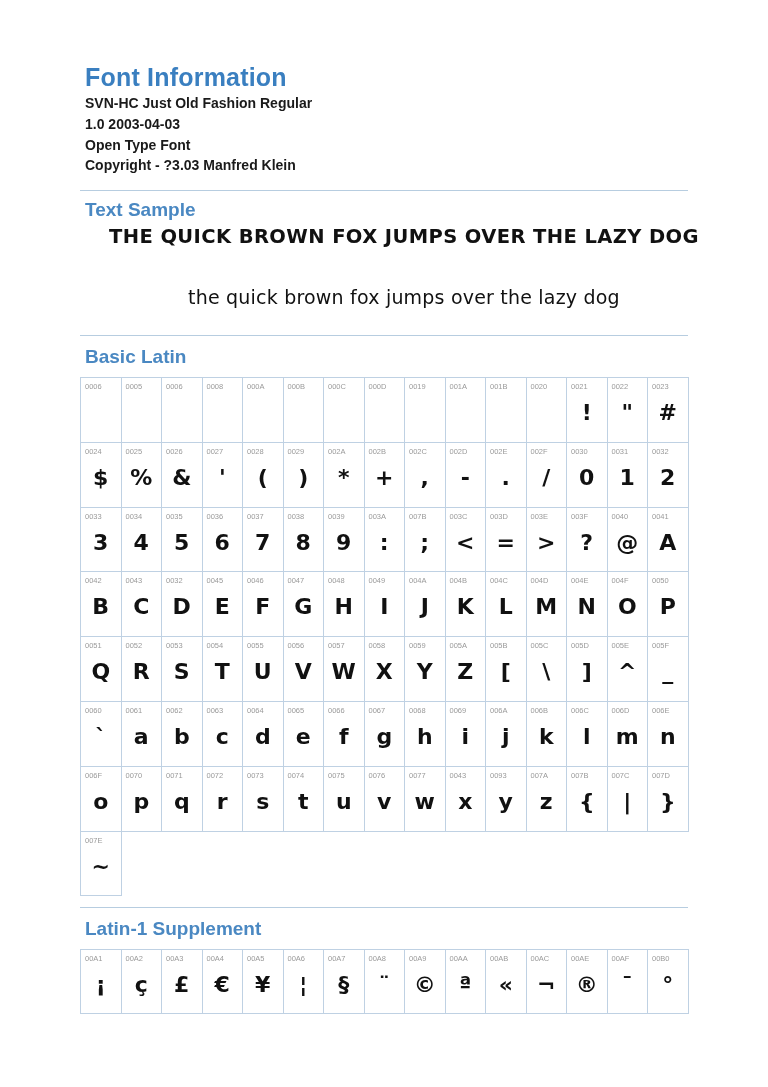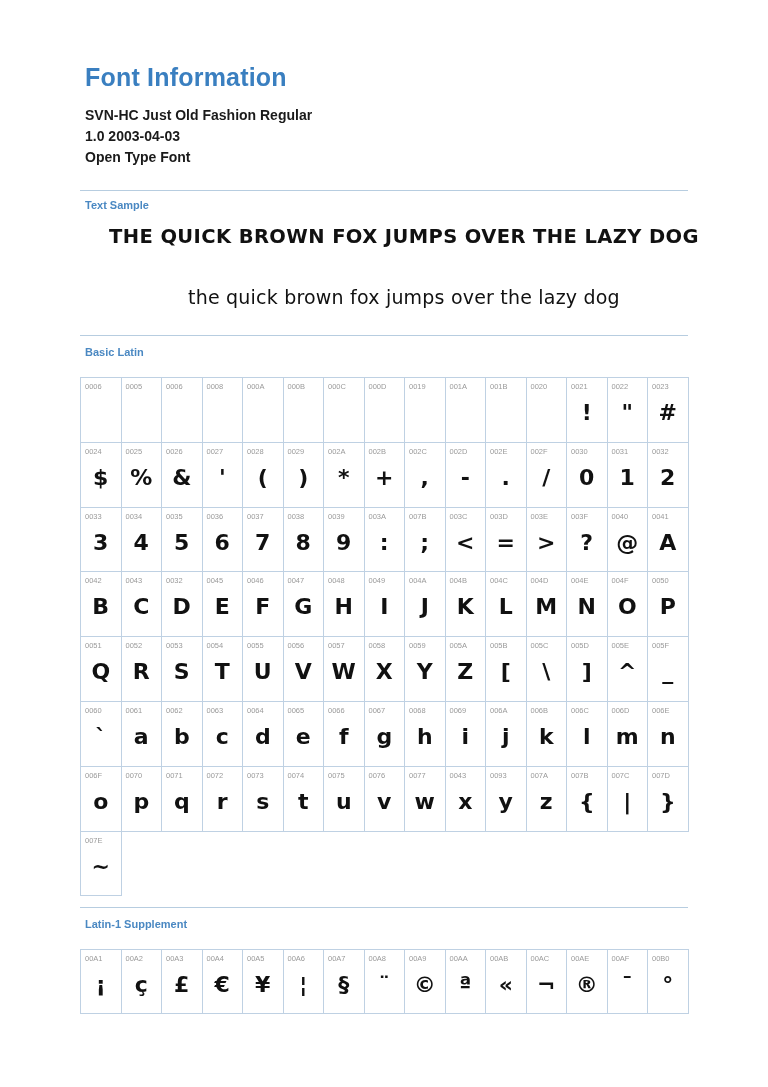--- a/index.html
+++ b/index.html
@@ -1,37 +1,38 @@
 <!DOCTYPE html>
 <html><head>
 <meta charset="utf-8">
 <style>
   html, body { margin:0; padding:0; background:#ffffff; }
   body { width:768px; height:1087px; position:relative; overflow:hidden; font-family:"Liberation Sans", sans-serif; color:#111; }
   .page { position:absolute; left:0; top:0; width:768px; height:1087px; }
   .title { position:absolute; left:85px; top:63px; font-size:25px; font-weight:bold; color:#3a7fc0; letter-spacing:0.2px; }
-  .info-line { position:absolute; left:85px; font-size:14px; font-weight:bold; color:#1a1a1a;margin-top:12px; }
+  .info-line { position:absolute; left:85px; font-size:14px; font-weight:bold; color:#1a1a1a; }
   .hr { position:absolute; left:80px; width:608px; height:1px; background:#b7cde0; }
-  .section { position:absolute; left:85px; font-size:11px; font-weight:bold; color:#4a88c2; }
+  .section { position:absolute; left:85px; font-size:19px; font-weight:bold; color:#4a88c2; }
   .sample-upper { position:absolute; left:0; width:808px; text-align:center; top:225px; font-size:19.5px; font-weight:bold; letter-spacing:0.4px; color:#111; font-family:"DejaVu Sans", sans-serif; }
   .sample-lower { position:absolute; left:0; width:808px; text-align:center; top:286px; font-size:19px; color:#111; font-family:"DejaVu Sans", sans-serif; letter-spacing:0.2px; }
   .grid { position:absolute; left:80px; display:grid; grid-template-columns:repeat(15, 40.5px); grid-auto-rows:64.8px; border-top:1px solid #bfd1e3; border-left:1px solid #bfd1e3; }
   .cell { position:relative; border-right:1px solid #bfd1e3; border-bottom:1px solid #bfd1e3; box-sizing:border-box; }
   .code { position:absolute; left:4px; top:4px; font-size:7.5px; color:#9a9a9a; font-family:"Liberation Sans", sans-serif; }
   .glyph { position:absolute; left:0; right:0; top:22px; text-align:center; font-size:22px; font-weight:bold; color:#111; font-family:"DejaVu Sans", sans-serif; }
   .grid2 { grid-auto-rows:64px;text-decoration:underline; }
 </style>
 </head>
 <body>
 
 <div class="page">
   <div class="title">Font Information</div>
   <div class="info-line" style="top:95px">SVN-HC Just Old Fashion Regular</div>
   <div class="info-line" style="top:116px">1.0 2003-04-03</div>
   <div class="info-line" style="top:137px">Open Type Font</div>
+  <div class="info-line" style="top:157px">Copyright - ?3.03 Manfred Klein</div>
 
   <div class="hr" style="top:190px"></div>
   <div class="section" style="top:199px">Text Sample</div>
   <div class="sample-upper">THE QUICK BROWN FOX JUMPS OVER THE LAZY DOG</div>
   <div class="sample-lower">the quick brown fox jumps over the lazy dog</div>
 
   <div class="hr" style="top:335px"></div>
   <div class="section" style="top:346px">Basic Latin</div>
   <div class="grid" id="grid-basic" style="top:377px">
       <div class="cell">

